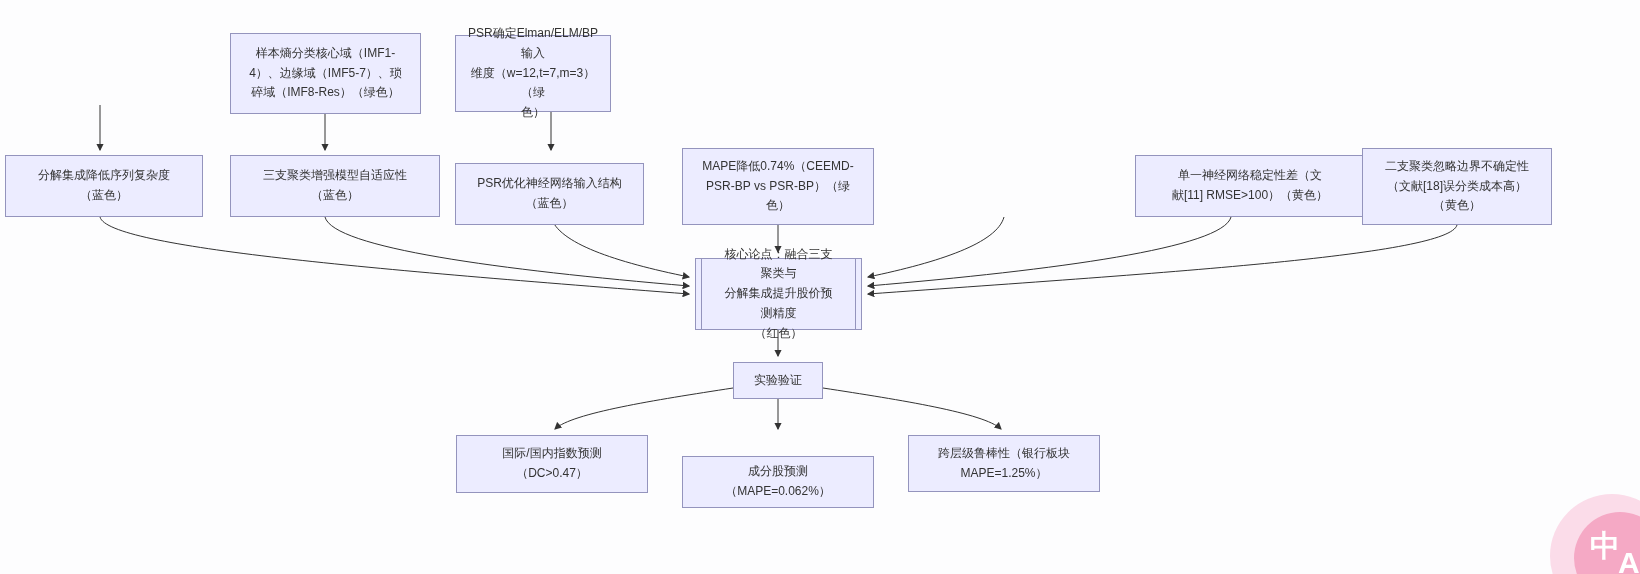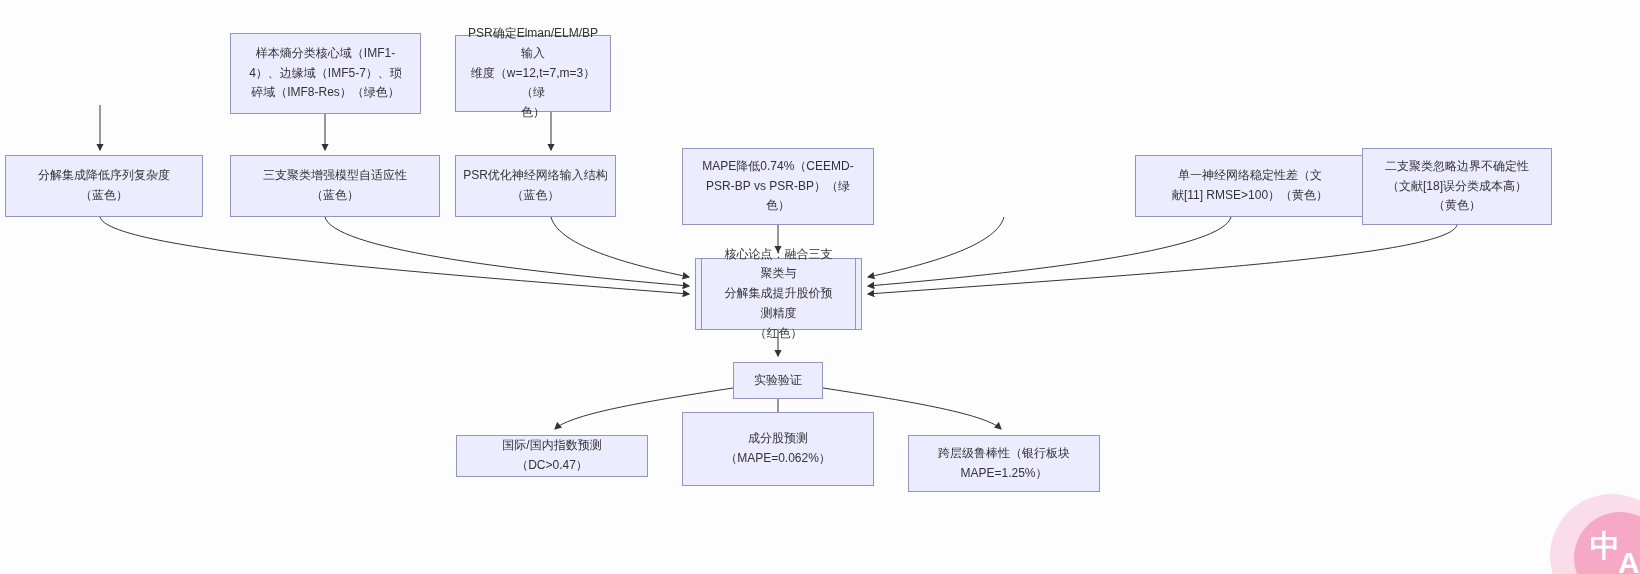--- a/index.html
+++ b/index.html
@@ -75,40 +75,40 @@
 4）、边缘域（IMF5-7）、琐
 碎域（IMF8-Res）（绿色）</div>
   <div class="node" style="left:455px;top:35px;width:156px;height:77px">PSR确定Elman/ELM/BP输入
 维度（w=12,t=7,m=3）（绿
 色）</div>
 
   <div class="node" style="left:5px;top:155px;width:198px;height:62px">分解集成降低序列复杂度
 （蓝色）</div>
   <div class="node" style="left:230px;top:155px;width:210px;height:62px">三支聚类增强模型自适应性
 （蓝色）</div>
-  <div class="node" style="left:455px;top:155px;width:161px;height:62px">PSR优化神经网络输入结构
+  <div class="node" style="left:455px;top:163px;width:189px;height:62px">PSR优化神经网络输入结构
 （蓝色）</div>
   <div class="node" style="left:682px;top:148px;width:192px;height:77px">MAPE降低0.74%（CEEMD-
 PSR-BP vs PSR-BP）（绿
 色）</div>
   <div class="node" style="left:1135px;top:155px;width:230px;height:62px">单一神经网络稳定性差（文
 献[11] RMSE&gt;100）（黄色）</div>
   <div class="node" style="left:1362px;top:148px;width:190px;height:77px">二支聚类忽略边界不确定性
 （文献[18]误分类成本高）
 （黄色）</div>
 
   <div class="node subroutine" style="left:695px;top:258px;width:167px;height:72px">核心论点：融合三支聚类与
 分解集成提升股价预测精度
 （红色）</div>
 
   <div class="node" style="left:733px;top:362px;width:90px;height:37px">实验验证</div>
 
-  <div class="node" style="left:456px;top:435px;width:192px;height:42px">国际/国内指数预测
+  <div class="node" style="left:456px;top:435px;width:192px;height:58px">国际/国内指数预测
 （DC&gt;0.47）</div>
-  <div class="node" style="left:682px;top:412px;width:192px;height:74px">成分股预测
+  <div class="node" style="left:682px;top:456px;width:192px;height:52px">成分股预测
 （MAPE=0.062%）</div>
   <div class="node" style="left:908px;top:435px;width:192px;height:57px">跨层级鲁棒性（银行板块
 MAPE=1.25%）</div>
 
   <div class="badge-halo"></div>
   <div class="badge">
     <span class="zh">中</span>
     <span class="en">A</span>
   </div>
 

